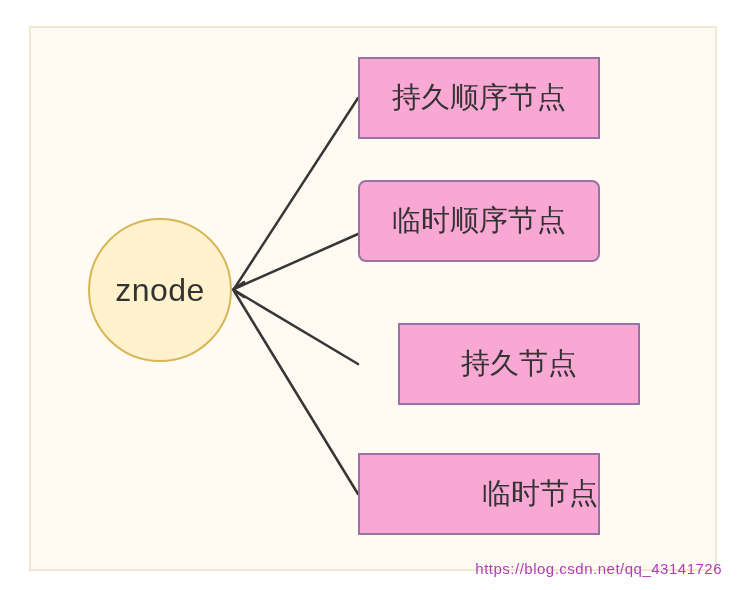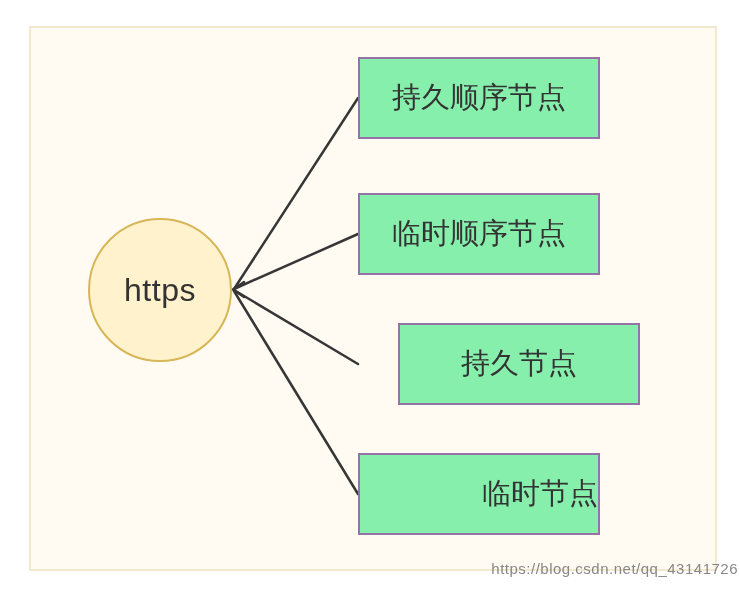--- a/index.html
+++ b/index.html
@@ -44,62 +44,62 @@
   }
   .node-circle span {
     font-size: 32px;
     color: #333333;
     letter-spacing: 0.5px;
   }
   .node-box {
     position: absolute;
     left: 358px;
     width: 242px; height: 82px;
-    background: #86efac;
+    background: #f9a8d4;
     border: 2px solid #9673a6;
     box-sizing: border-box;
     display: flex;
     align-items: center;
     justify-content: center;
   }
   .node-box span {
     font-size: 29px;
     color: #333333;
     white-space: nowrap;
   }
   .box-1 { top: 57px; }
-  .box-2 { top: 193px; }
+  .box-2 { top: 180px; border-radius: 8px; }
   .box-3 { top: 323px; margin-left: 40px; }
   .box-4 { top: 453px; justify-content: flex-end; }
   .watermark {
     position: absolute;
-    right: 2px; top: 560px;
+    right: 18px; top: 560px;
     font-size: 15px;
-    color: #737373;
+    color: #a21caf;
     opacity: 0.85;
     letter-spacing: 0.5px;
   }
 </style>
 </head>
 <body>
 
 <div class="canvas">
 
   <div class="panel"></div>
 
   <svg class="edges" viewBox="0 0 740 590" xmlns="http://www.w3.org/2000/svg">
     <line x1="358" y1="98" x2="234" y2="289"></line>
     <line x1="358" y1="234" x2="234" y2="289"></line>
     <line x1="358" y1="364" x2="234" y2="290"></line>
     <line x1="358" y1="494" x2="234" y2="291"></line>
     <path d="M 244 282 L 233 289.5 L 244 297"></path>
   </svg>
 
   <div class="node-circle">
-    <span>https</span>
+    <span>znode</span>
   </div>
 
   <div class="node-box box-1">
     <span>持久顺序节点</span>
   </div>
 
   <div class="node-box box-2">
     <span>临时顺序节点</span>
   </div>
 

